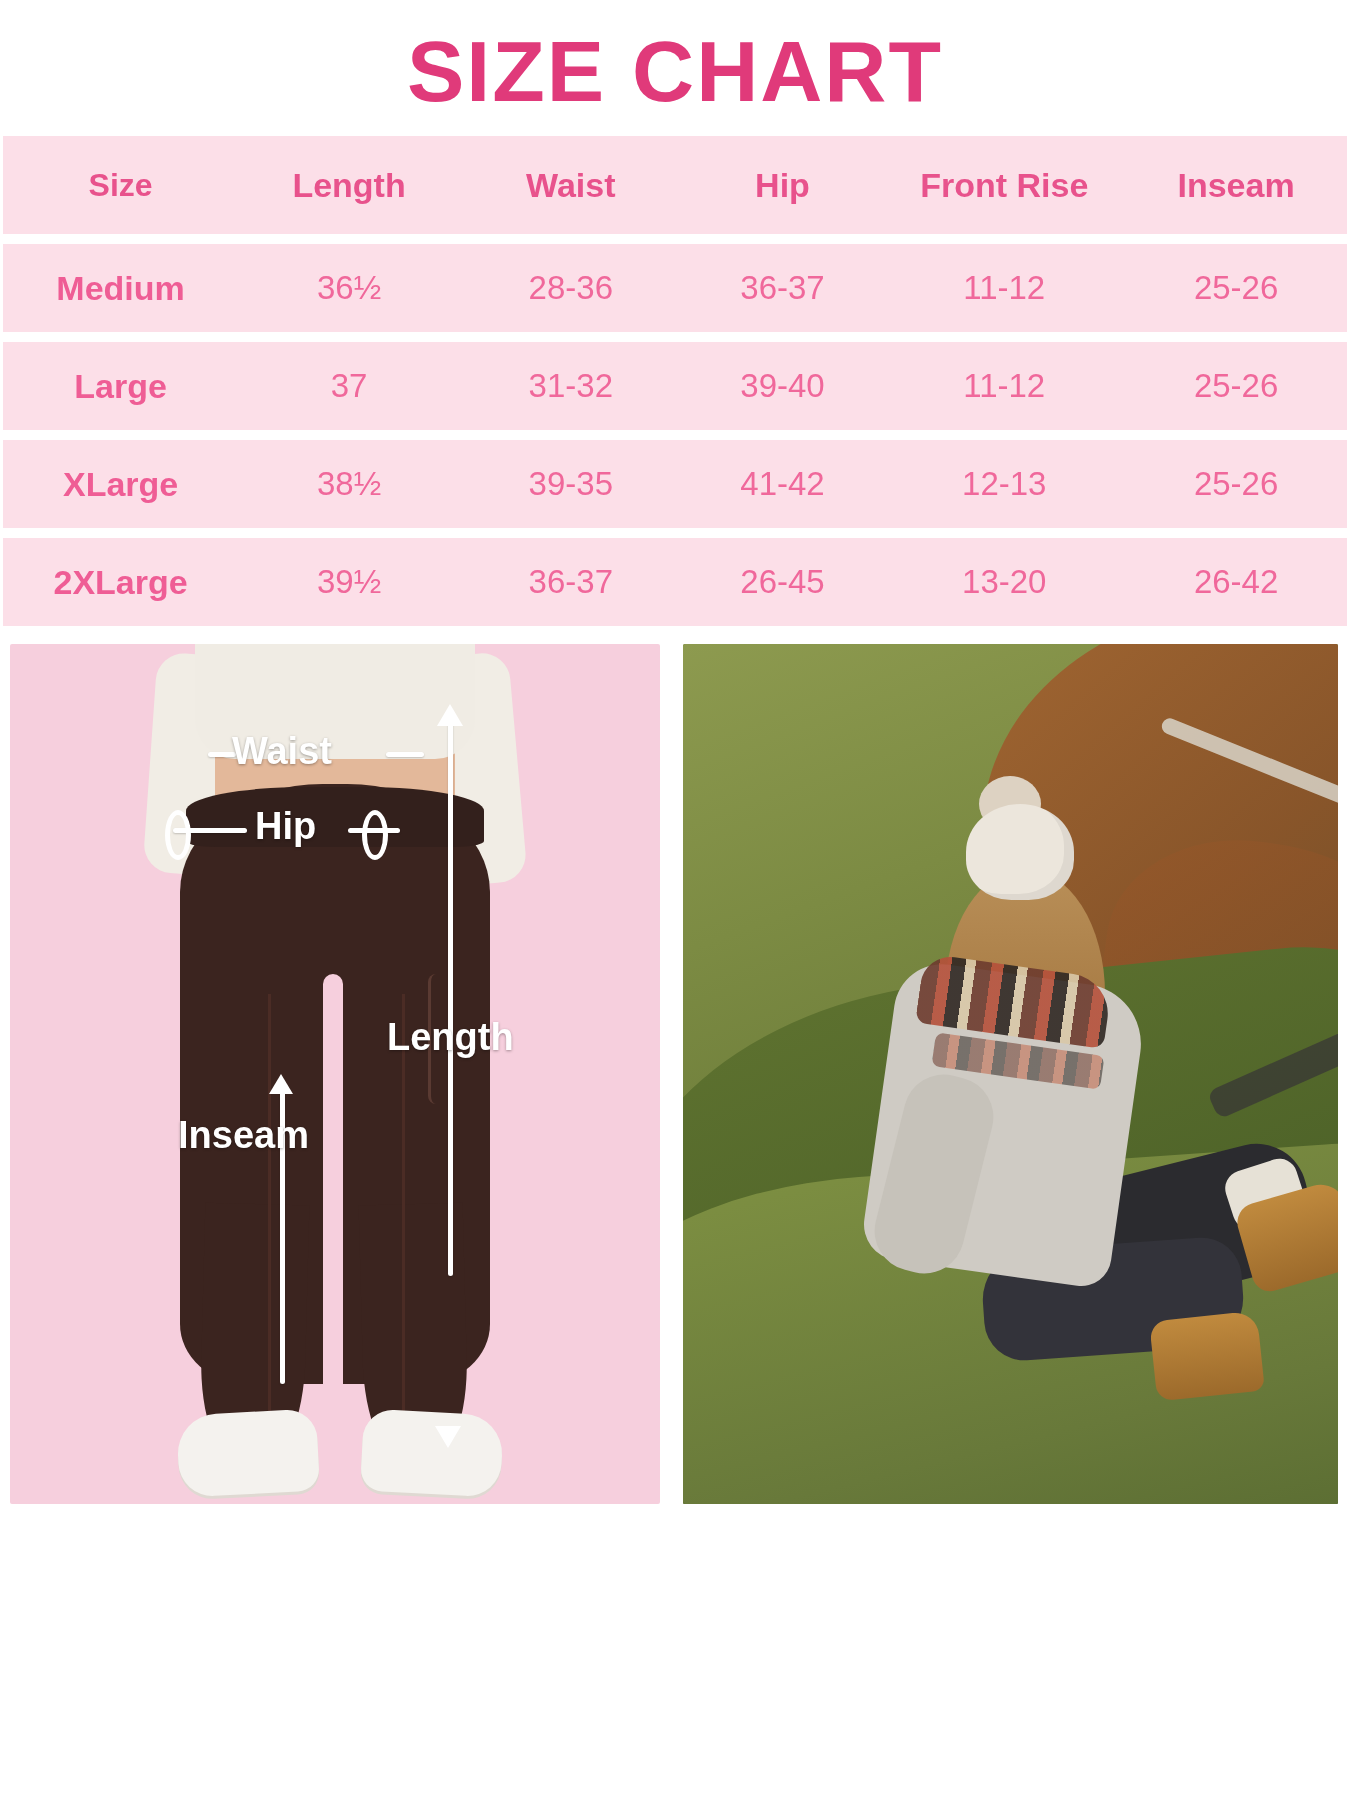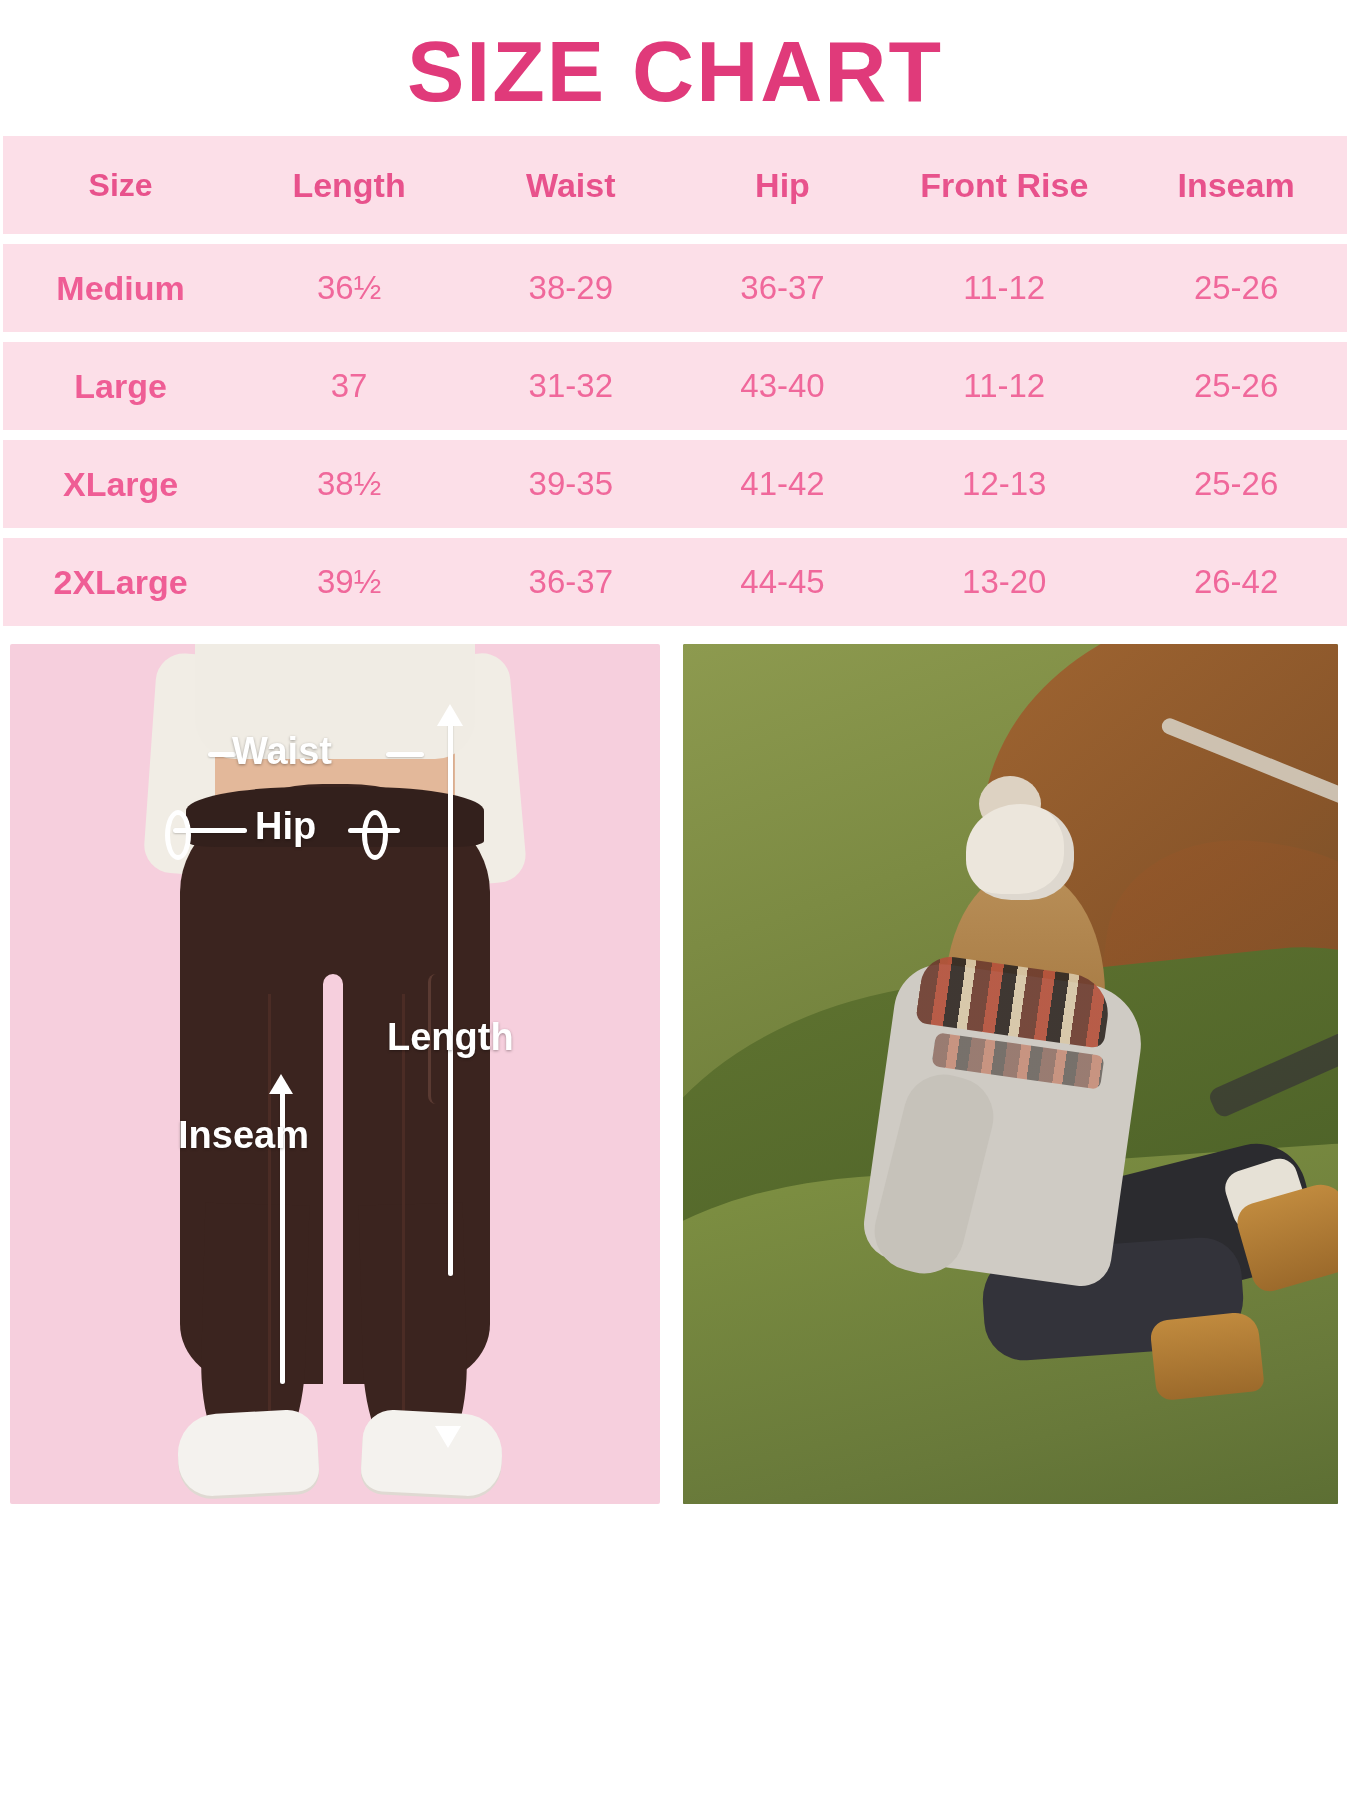--- a/index.html
+++ b/index.html
@@ -389,46 +389,46 @@
           <th>Waist</th>
           <th>Hip</th>
           <th>Front Rise</th>
           <th>Inseam</th>
         </tr>
       </thead>
       <tbody>
         <tr>
           <td class="size-name">Medium</td>
           <td>36½</td>
-          <td>38-29</td>
+          <td>28-36</td>
           <td>36-37</td>
           <td>11-12</td>
           <td>25-26</td>
         </tr>
         <tr>
           <td class="size-name">Large</td>
           <td>37</td>
           <td>31-32</td>
-          <td>43-40</td>
+          <td>39-40</td>
           <td>11-12</td>
           <td>25-26</td>
         </tr>
         <tr>
           <td class="size-name">XLarge</td>
           <td>38½</td>
           <td>39-35</td>
           <td>41-42</td>
           <td>12-13</td>
           <td>25-26</td>
         </tr>
         <tr>
           <td class="size-name">2XLarge</td>
           <td>39½</td>
           <td>36-37</td>
-          <td>44-45</td>
+          <td>26-45</td>
           <td>13-20</td>
           <td>26-42</td>
         </tr>
       </tbody>
     </table>
   </div>
 
   <div class="images">
 
     <div class="img-card img-left">

